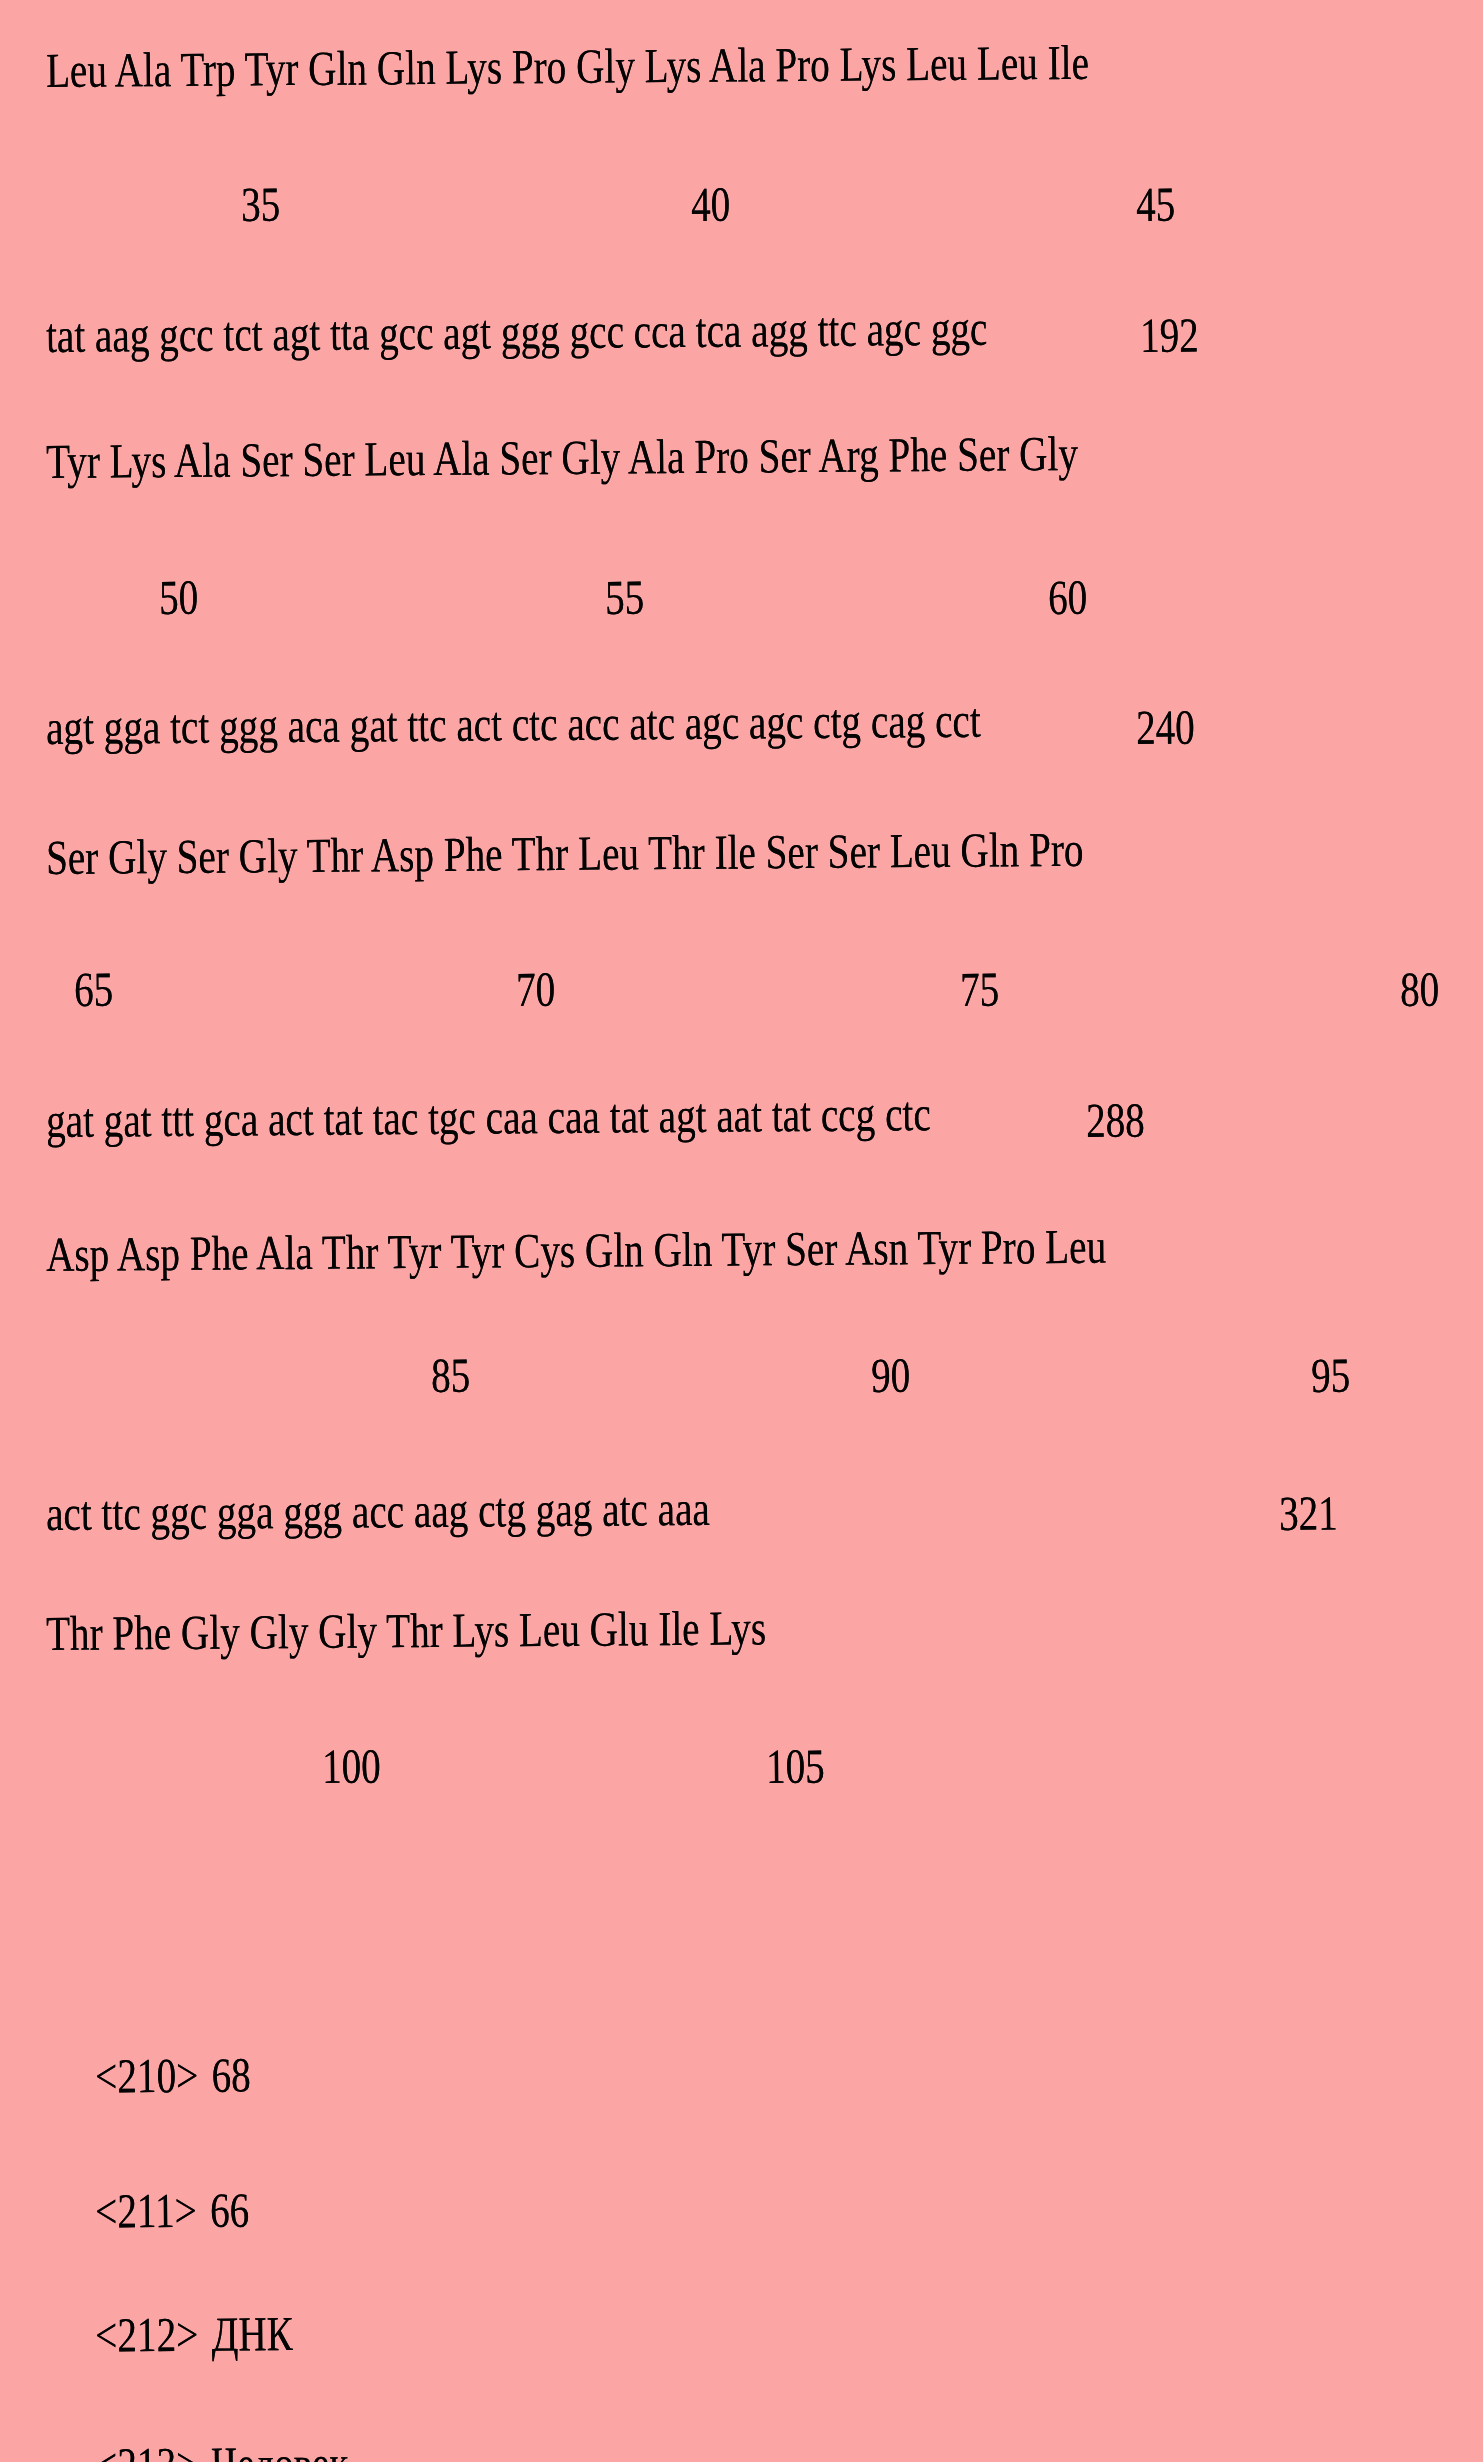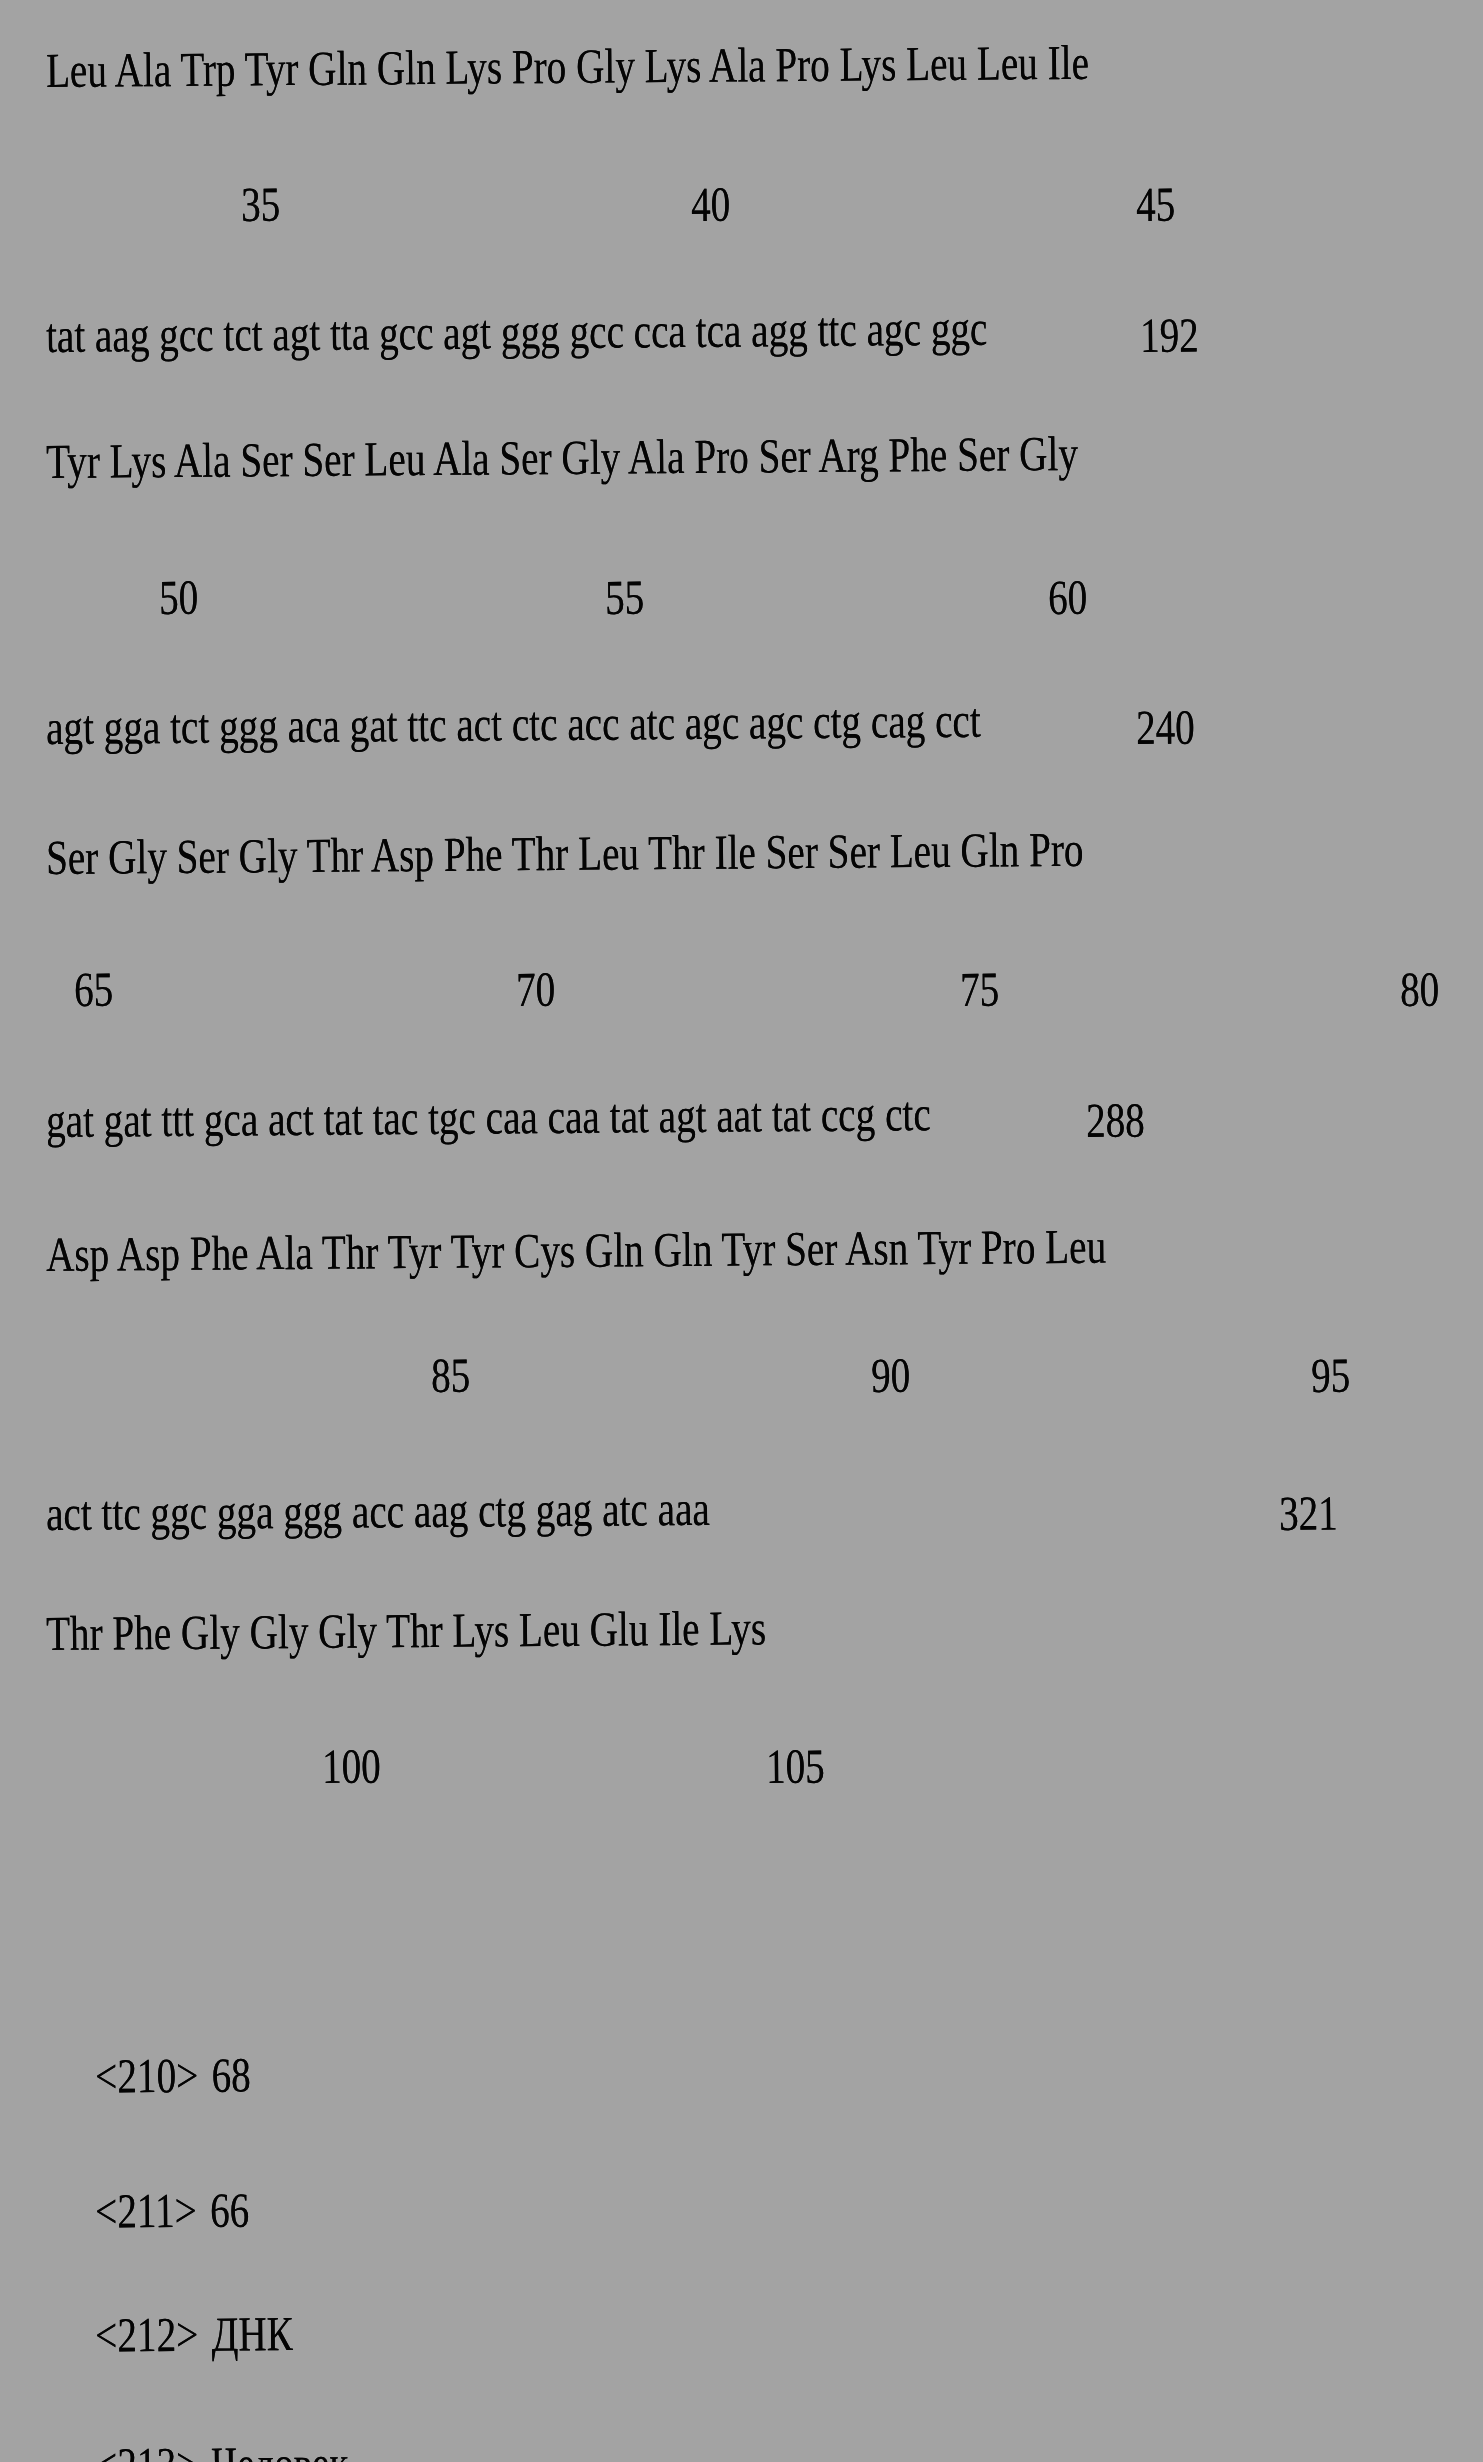--- a/index.html
+++ b/index.html
@@ -5,21 +5,21 @@
   html, body { margin: 0; padding: 0; }
   body {
     width: 1484px; height: 2462px;
     background: #ffffff;
     font-family: "Liberation Serif", "DejaVu Serif", serif;
   }
   .page {
     position: relative;
     width: 1484px; height: 2462px;
     overflow: hidden;
-    background: #a3a3a3;
+    background: #fca5a5;
     color: #040404;
   }
   
   .t {
     position: absolute;
     font-size: 49px;
     line-height: 1;
     white-space: pre;
     color: #040404;
     transform: rotate(-0.45deg) scaleX(0.8);

